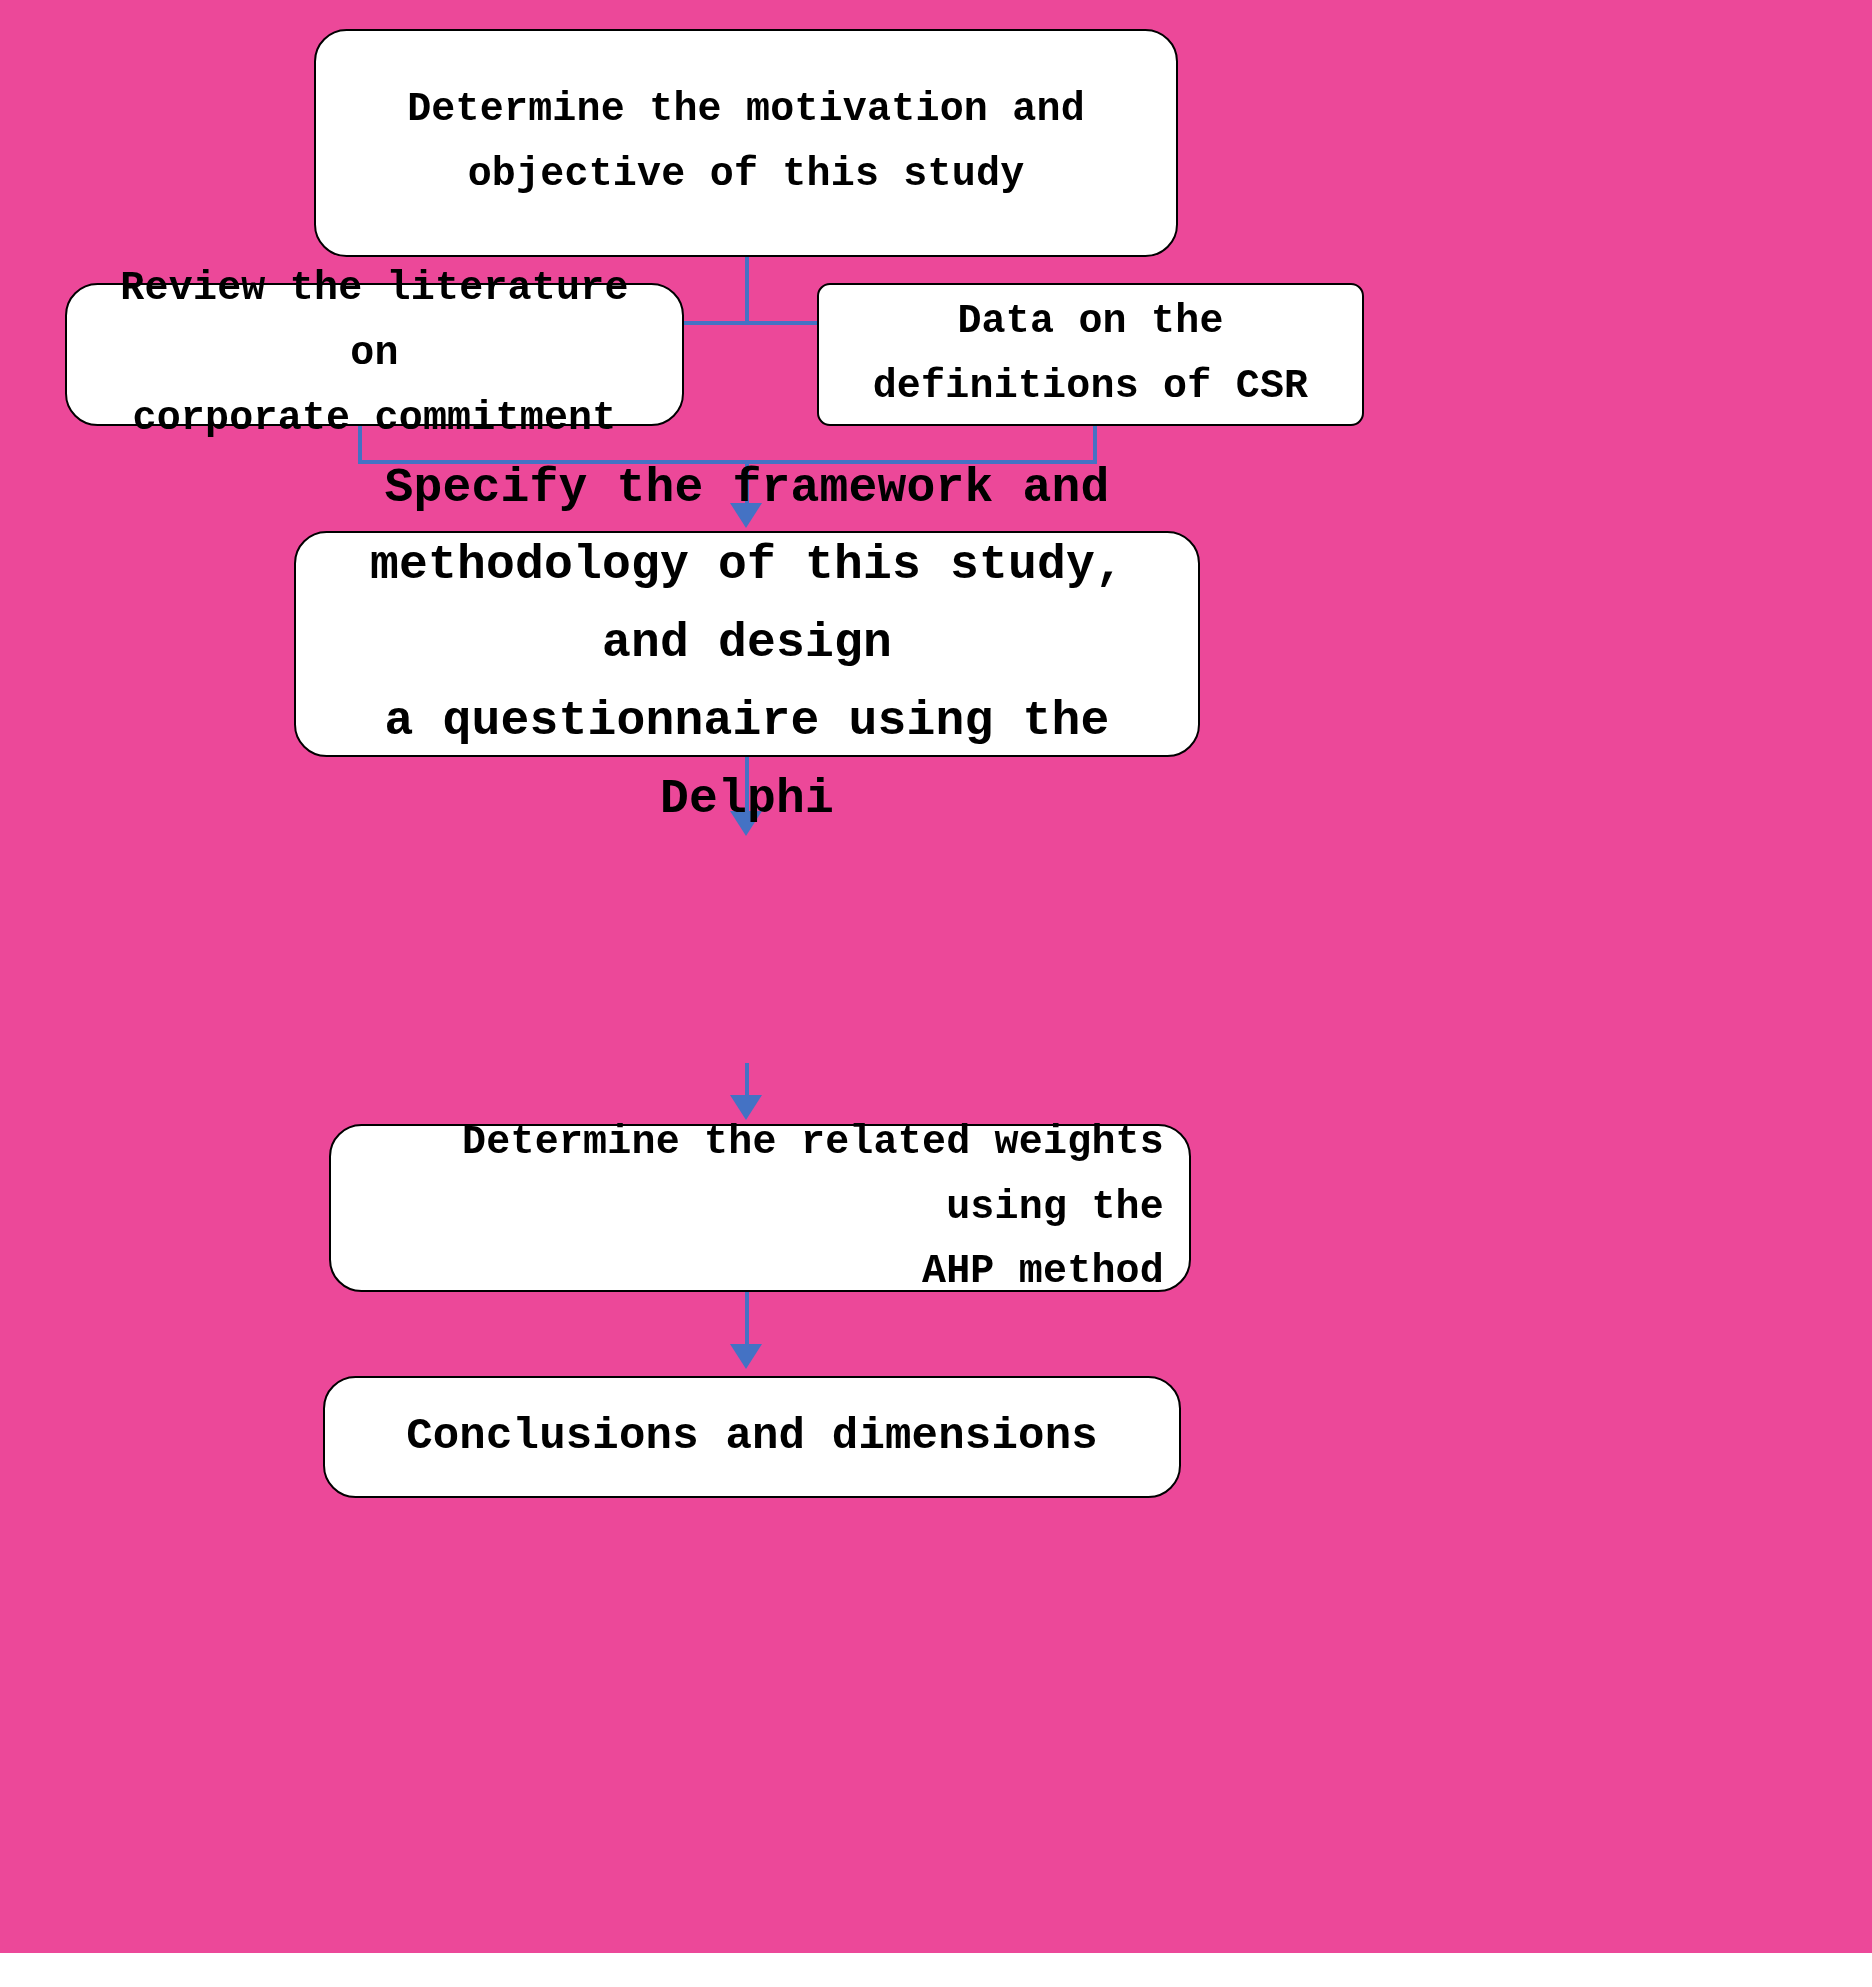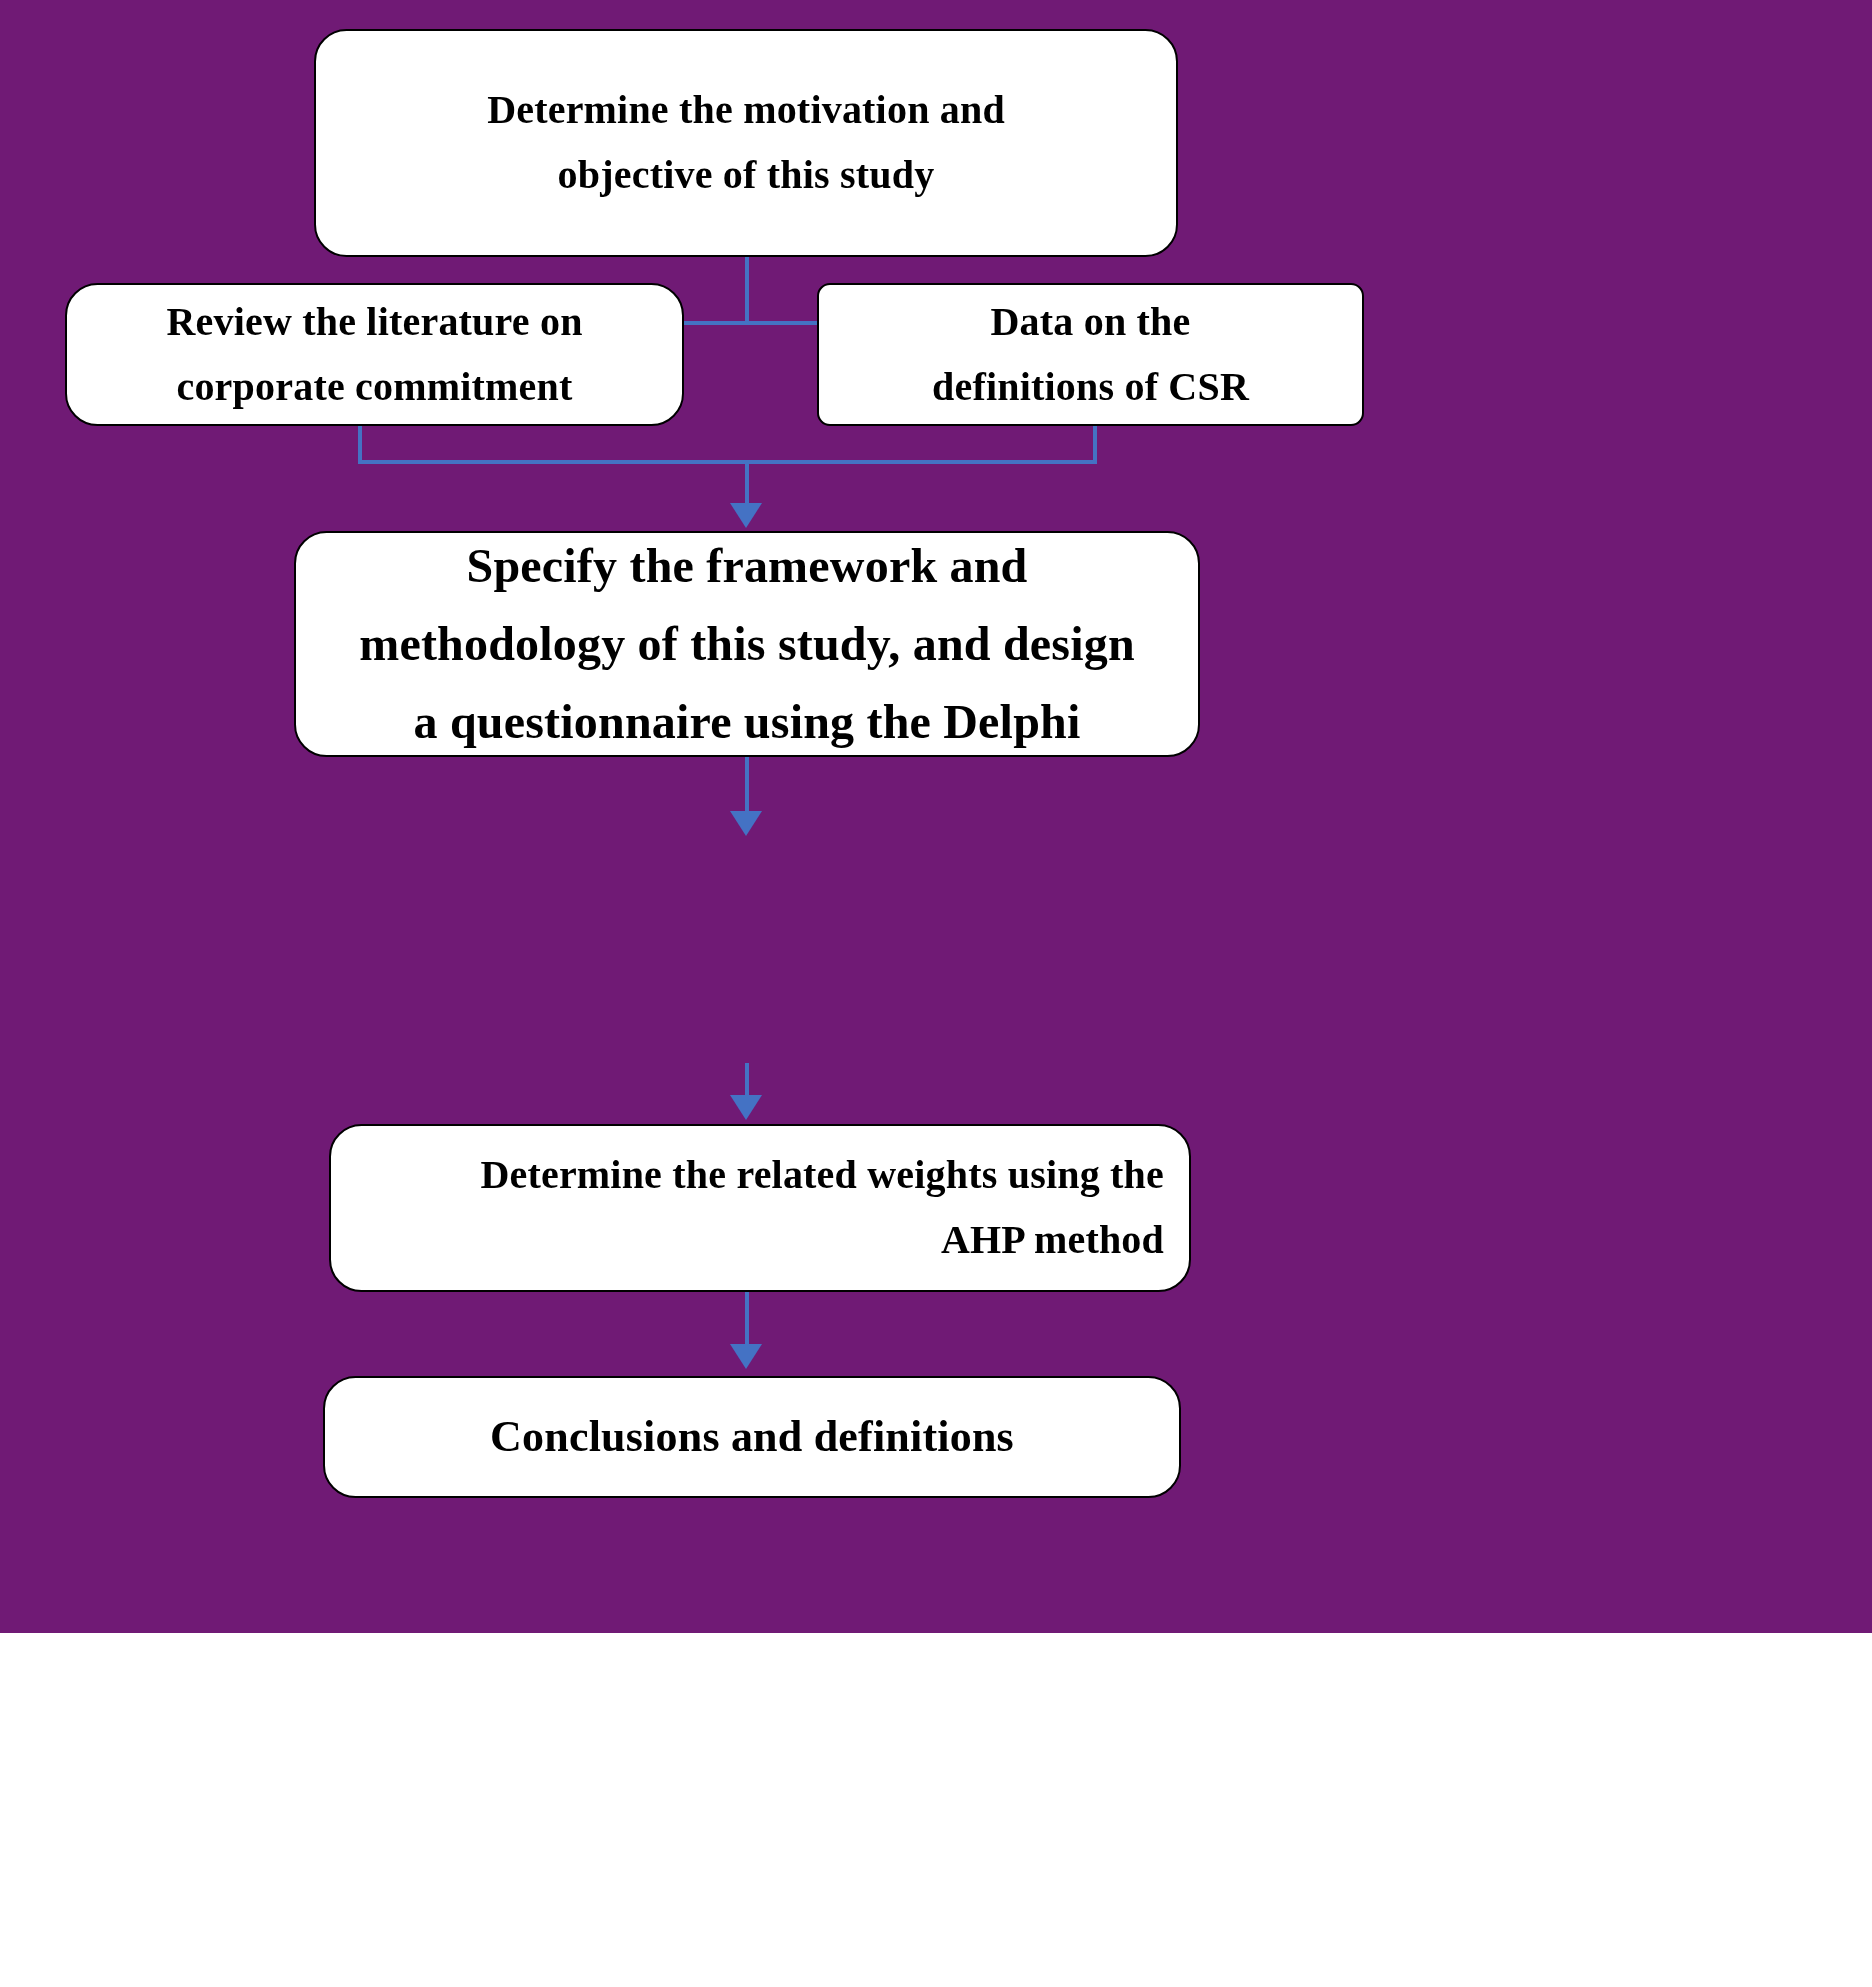--- a/index.html
+++ b/index.html
@@ -3,24 +3,24 @@
 <meta charset="utf-8">
 <style>
   html, body {
     margin: 0;
     padding: 0;
     background: #ffffff;
   }
   #canvas {
     position: relative;
     width: 1873px;
-    height: 1633px;
-    background: #701a75;
+    height: 1953px;
+    background: #ec4899;
     overflow: hidden;
-    font-family: Liberation Serif, serif;
+    font-family: Liberation Mono, monospace;
   }
   .node {
     position: absolute;
     box-sizing: border-box;
     border: 2.9px solid #000000;
     border-radius: 32.5px;
     background: #ffffff;
     display: flex;
     align-items: center;
     justify-content: center;
@@ -113,17 +113,17 @@
 
   <div class="node" id="node-ahp">
     <span class="txt">Determine the related weights using the
 AHP method</span>
   </div>
 
   <div class="conn v" style="left:745px; top:1292px; height:54px;"></div>
   <div class="arrow-down" style="left:730px; top:1344px;"></div>
 
   <div class="node" id="node-conclusions">
-    <span class="txt">Conclusions and definitions</span>
+    <span class="txt">Conclusions and dimensions</span>
   </div>
 
 </div>
 
 
 </body></html>

